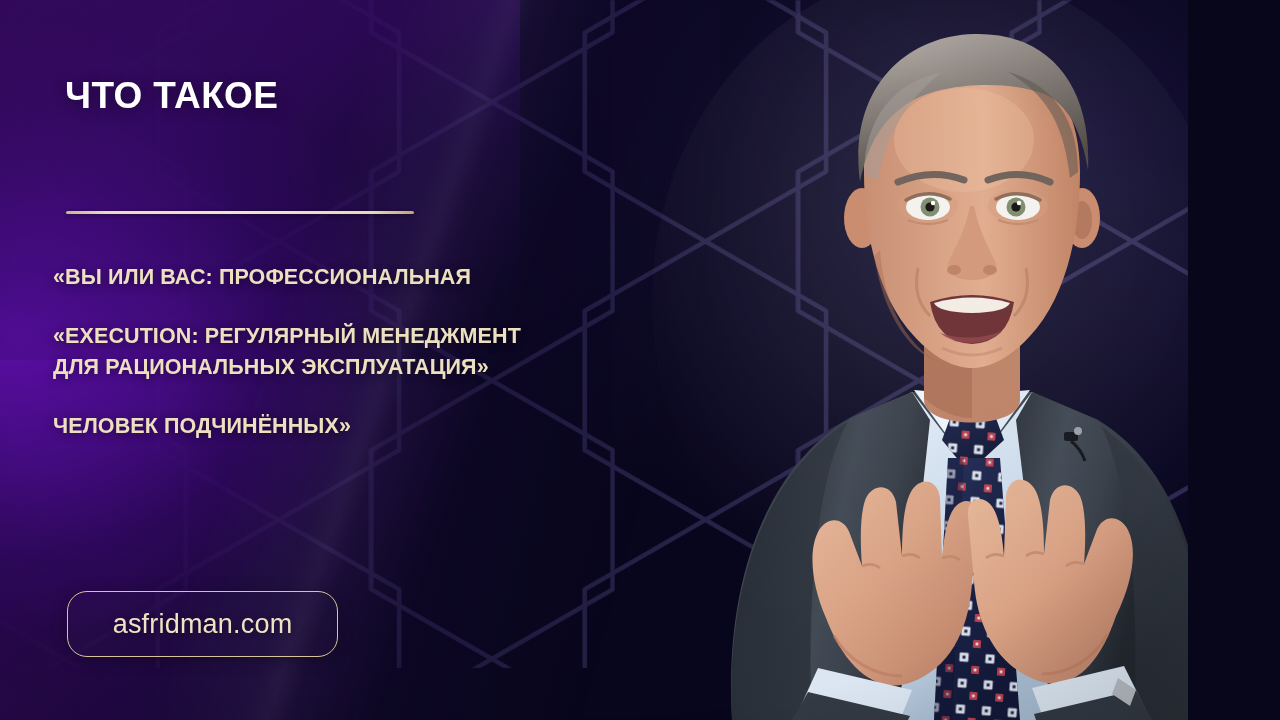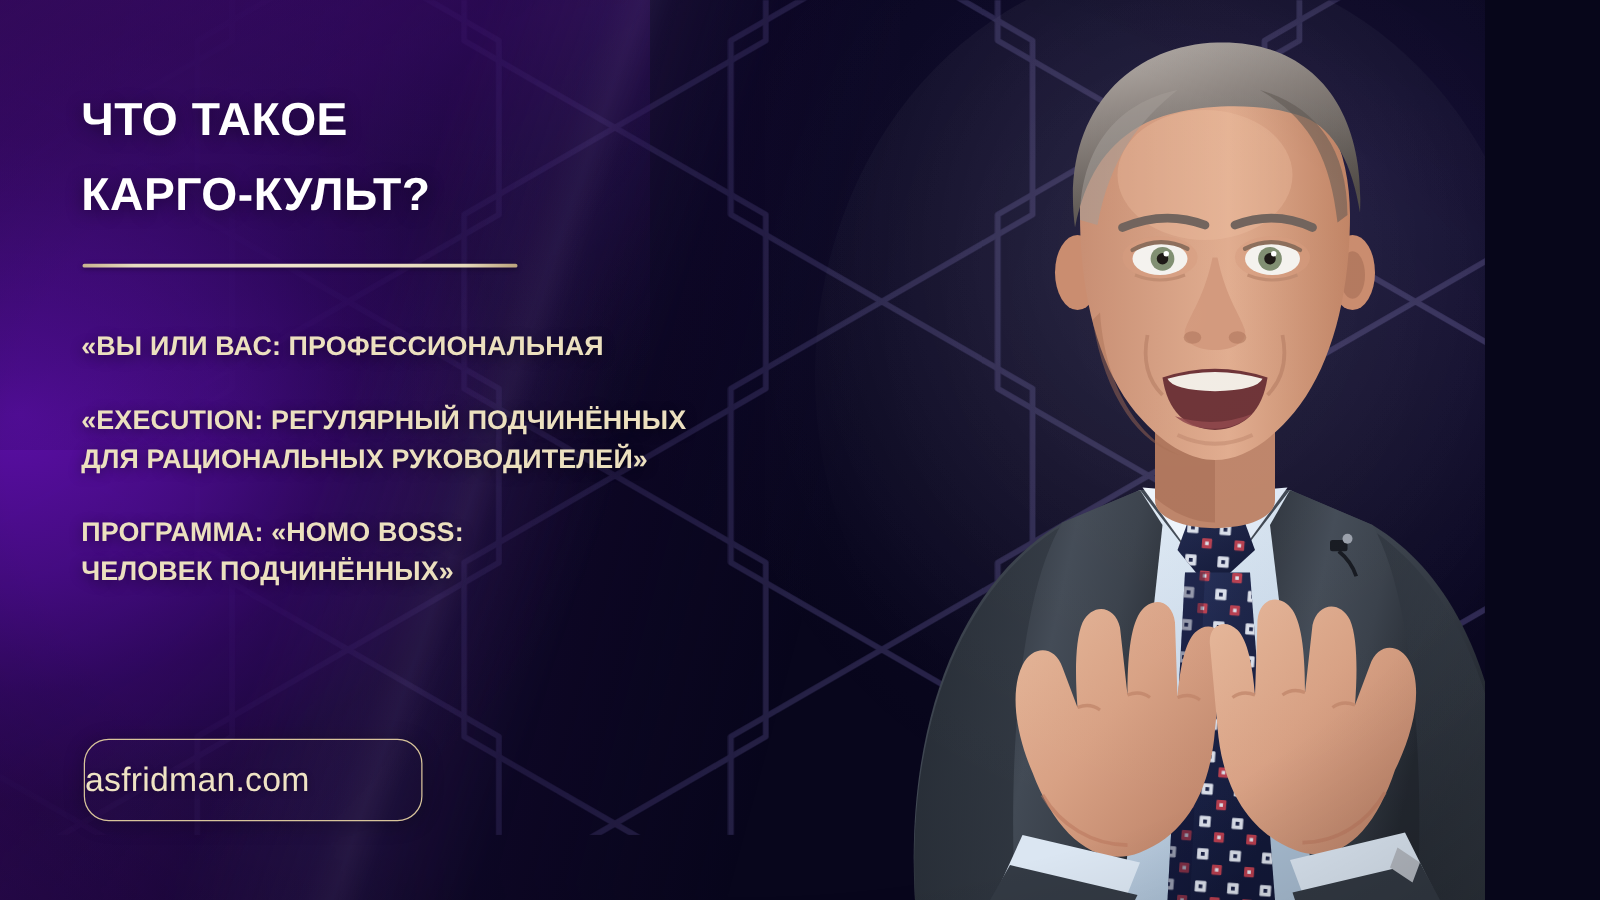--- a/index.html
+++ b/index.html
@@ -64,41 +64,41 @@
 
   .divider{
     position:absolute; left:66px; top:211px;
     width:348px; height:3px;
     background:linear-gradient(90deg,#c9b48f 0%, #e8dcc0 12%, #efe4cb 50%, #e6d9ba 88%, #bba37c 100%);
     border-radius:2px;
     box-shadow:0 1px 4px rgba(0,0,0,.4);
   }
 
   .blocks{
-    position:absolute; left:65px; top:262px;
+    position:absolute; left:53px; top:262px;
     width:600px;
   }
   .block{
     color:#ece0bf;
     font-size:21.5px;
     font-weight:700;
     letter-spacing:.1px;
     line-height:31px;
     margin-bottom:28px;
     text-shadow:0 2px 10px rgba(0,0,0,.45);
   }
   .block:last-child{ margin-bottom:0; }
   .block .ln{ display:block; white-space:nowrap; }
 
   .cta{
     position:absolute; left:67px; top:591px;
     width:271px; height:66px;
     border:1.6px solid #d8c49b;
     border-radius:20px;
-    display:flex; align-items:center; 
+    display:flex; align-items:center; justify-content:center;
     background:rgba(255,255,255,.012);
     box-shadow:0 2px 16px rgba(0,0,0,.28);
   }
   .cta-label{
     color:#efe3c4;
     font-size:27px;
     font-weight:400;
     letter-spacing:.2px;
     text-shadow:0 1px 6px rgba(0,0,0,.3);
   }
@@ -375,38 +375,36 @@
       </g>
     </svg>
   </div>
 
   <div class="bg-vignette"></div>
 
   <div class="content">
 
     <h1 class="title">
       <span class="ln">ЧТО ТАКОЕ</span>
-      <span class="ln">КАРГО-КУЛЬТ?</span>
     </h1>
 
     <div class="divider"></div>
 
     <div class="blocks">
 
       <div class="block">
         <span class="ln">«ВЫ ИЛИ ВАС: ПРОФЕССИОНАЛЬНАЯ</span>
       </div>
 
       <div class="block">
-        <span class="ln">«EXECUTION: РЕГУЛЯРНЫЙ ПОДЧИНЁННЫХ</span>
-        <span class="ln">ДЛЯ РАЦИОНАЛЬНЫХ РУКОВОДИТЕЛЕЙ»</span>
+        <span class="ln">«EXECUTION: РЕГУЛЯРНЫЙ МЕНЕДЖМЕНТ</span>
+        <span class="ln">ДЛЯ РАЦИОНАЛЬНЫХ ЭКСПЛУАТАЦИЯ»</span>
       </div>
 
       <div class="block">
-        <span class="ln">ПРОГРАММА: «HOMO BOSS:</span>
         <span class="ln">ЧЕЛОВЕК ПОДЧИНЁННЫХ»</span>
       </div>
 
     </div>
 
     <div class="cta">
       <span class="cta-label">asfridman.com</span>
     </div>
 
   </div>

